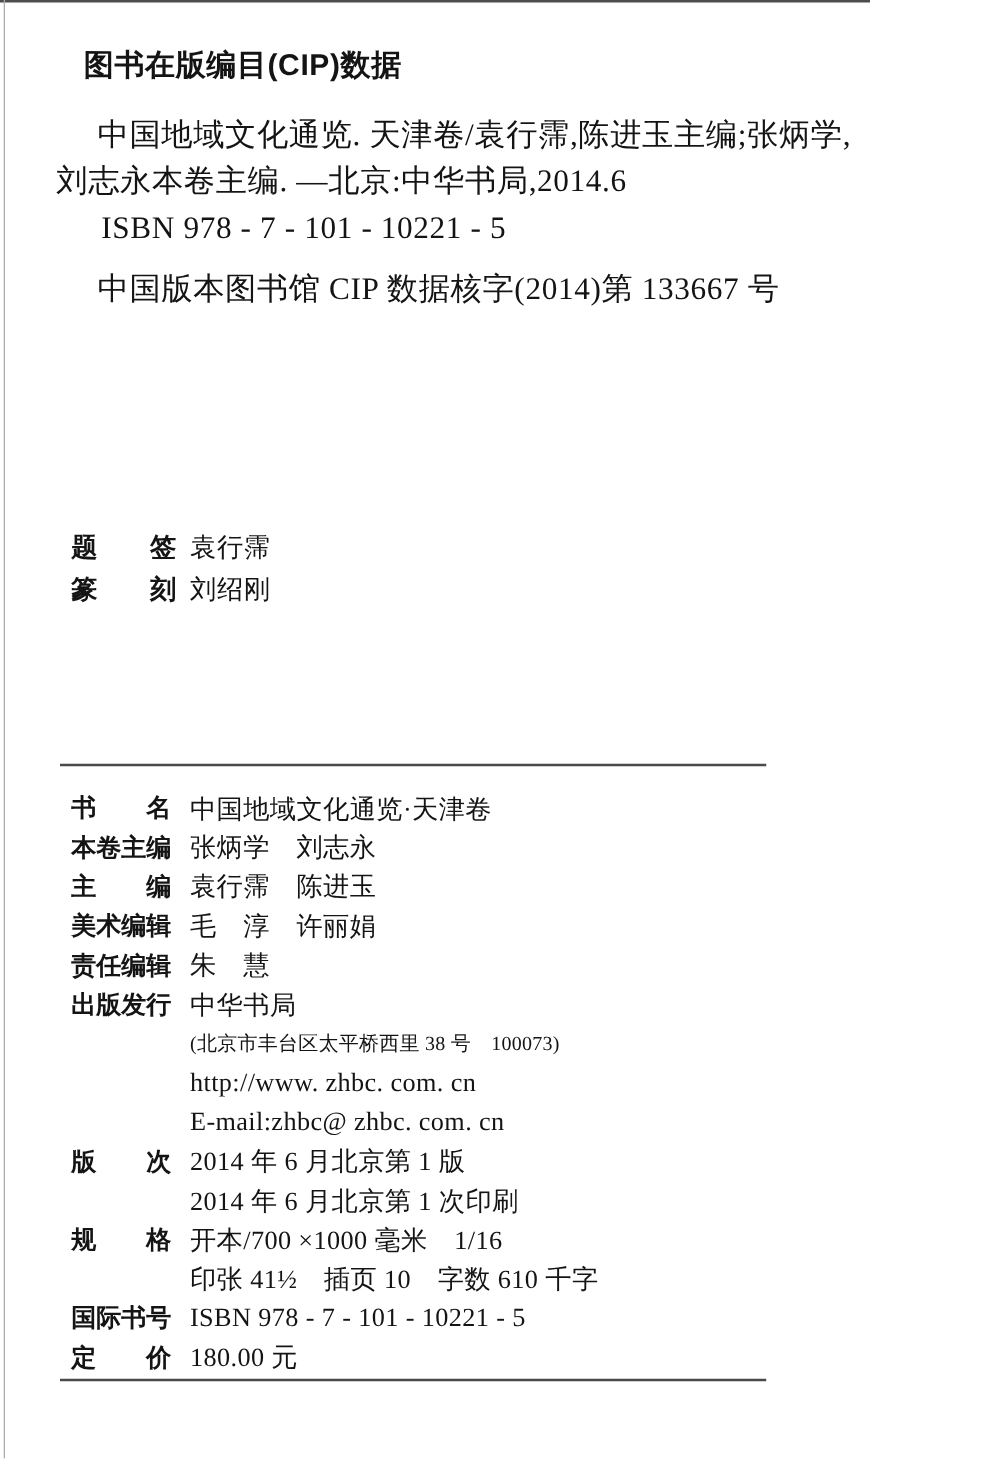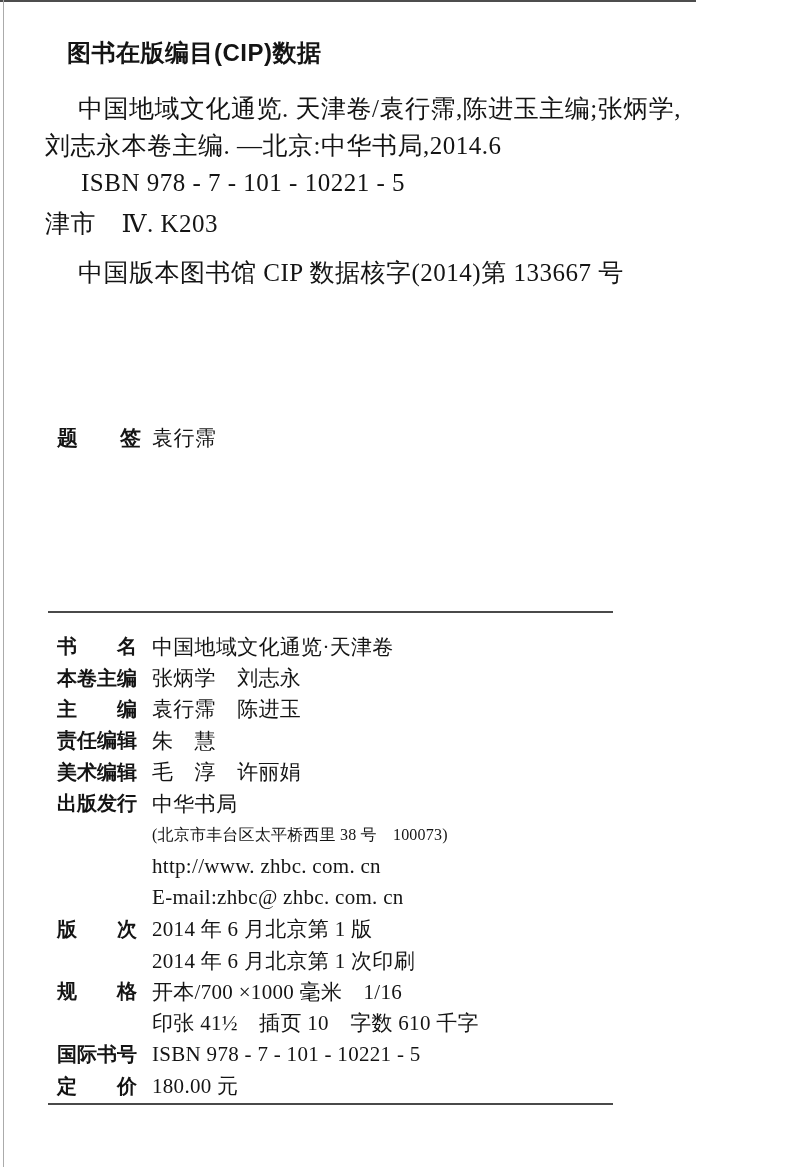--- a/index.html
+++ b/index.html
@@ -88,52 +88,55 @@
 <div class="page">
   <div class="scan-edge-top"></div>
   <div class="scan-edge-left"></div>
 
   <section class="cip-block">
     <div class="cip-header">图书在版编目(CIP)数据</div>
     <div class="cip-line indent-33">中国地域文化通览. 天津卷/袁行霈,陈进玉主编;张炳学,</div>
     <div class="cip-line">刘志永本卷主编. —北京:中华书局,2014.6</div>
     <div class="cip-line indent-36">ISBN 978 - 7 - 101 - 10221 - 5</div>
     <div class="cip-class-group">
-      <div class="cip-line">津市　Ⅳ. K203</div>
     </div>
     <div class="cip-line indent-33 cip-record">中国版本图书馆 CIP 数据核字(2014)第 133667 号</div>
   </section>
 
   <section class="credits-block">
     <div class="credit-row">
       <span class="credit-label">题　　签</span>
       <span class="credit-value">袁行霈</span>
+    </div>
+    <div class="credit-row">
+      <span class="credit-label">篆　　刻</span>
+      <span class="credit-value">刘绍刚</span>
     </div>
   </section>
 
   <section class="colophon">
     <div class="col-row">
       <span class="col-label">书　　名</span>
       <span class="col-value">中国地域文化通览·天津卷</span>
     </div>
     <div class="col-row">
       <span class="col-label">本卷主编</span>
       <span class="col-value">张炳学　刘志永</span>
     </div>
     <div class="col-row">
       <span class="col-label">主　　编</span>
       <span class="col-value">袁行霈　陈进玉</span>
     </div>
     <div class="col-row">
+      <span class="col-label">美术编辑</span>
+      <span class="col-value">毛　淳　许丽娟</span>
+    </div>
+    <div class="col-row">
       <span class="col-label">责任编辑</span>
       <span class="col-value">朱　慧</span>
-    </div>
-    <div class="col-row">
-      <span class="col-label">美术编辑</span>
-      <span class="col-value">毛　淳　许丽娟</span>
     </div>
     <div class="col-row">
       <span class="col-label">出版发行</span>
       <span class="col-value">中华书局</span>
     </div>
     <div class="col-row">
       <span class="col-label"></span>
       <span class="col-value small">(北京市丰台区太平桥西里 38 号　100073)</span>
     </div>
     <div class="col-row">

